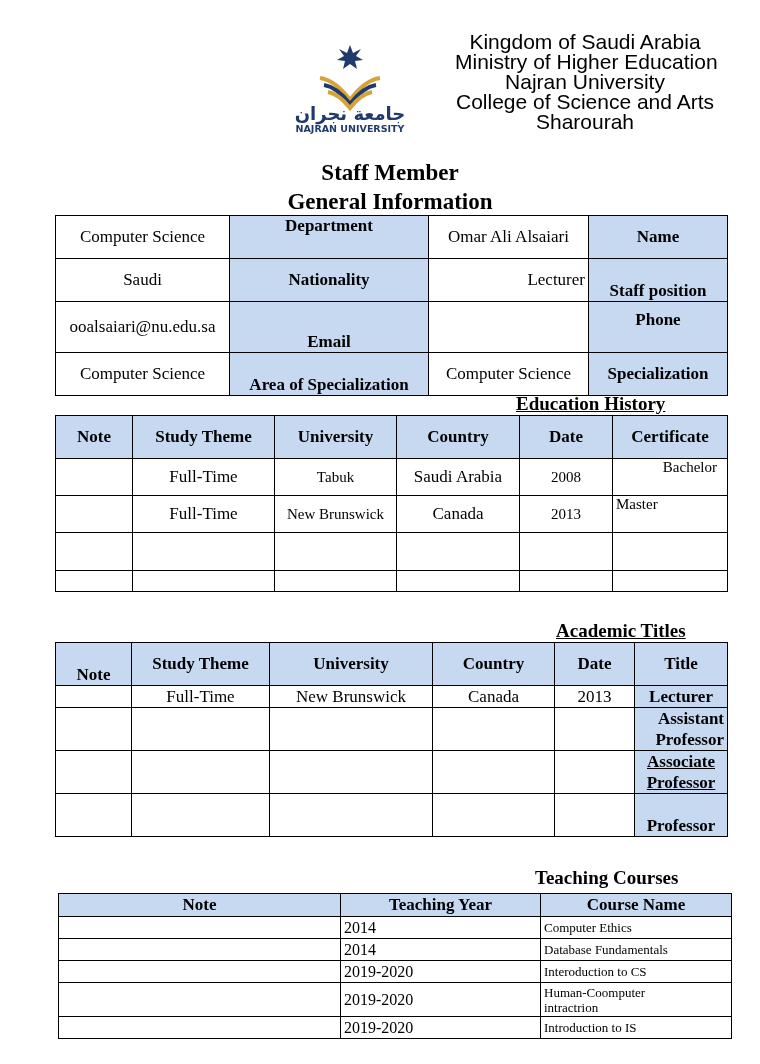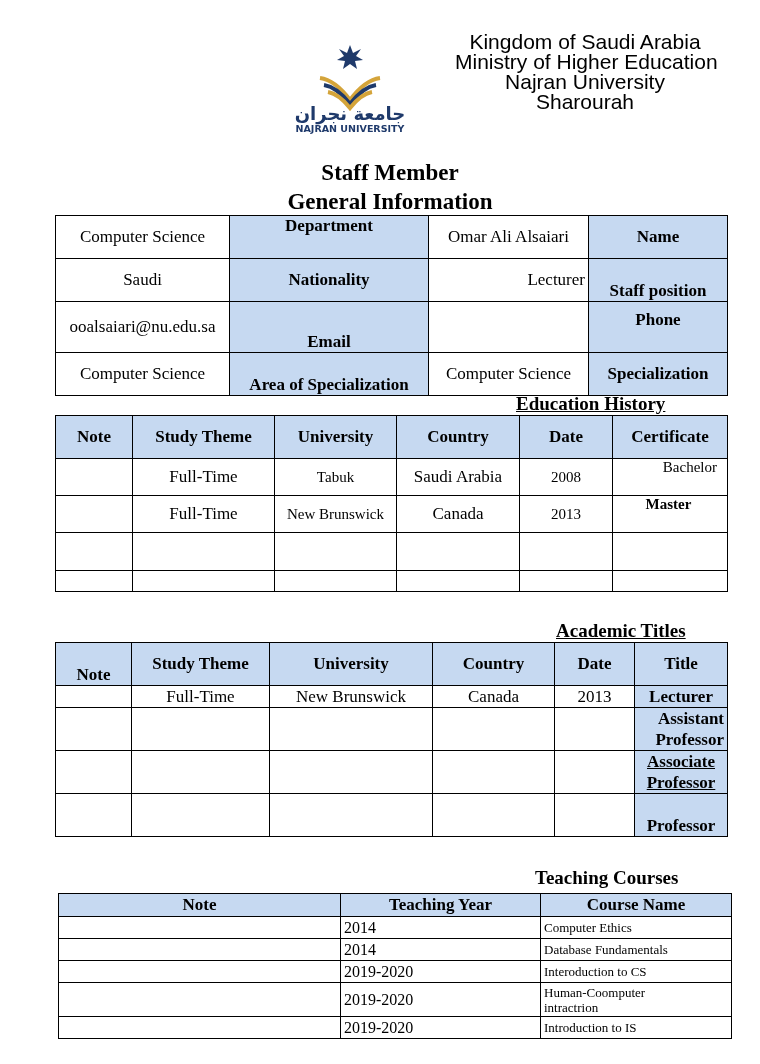--- a/index.html
+++ b/index.html
@@ -35,20 +35,21 @@
     <path d="M38 52 Q49 54 60 68 Q71 54 82 52" stroke="#d4a43a" stroke-width="4" fill="none"></path>
     <text x="60" y="80" text-anchor="middle" font-family="DejaVu Sans, sans-serif" font-size="18" font-weight="bold" fill="#1f3a6b">جامعة نجران</text>
     <text x="60" y="92" text-anchor="middle" font-family="DejaVu Sans, sans-serif" font-size="9.5" font-weight="bold" fill="#1f3a6b">NAJRAN UNIVERSITY</text>
   </svg>
 </div>
 
 <div class="abs inst">
   <div>Kingdom of Saudi Arabia</div>
   <div>Ministry of Higher Education</div>
   <div>Najran University</div>
+  <div>College of Science and Arts</div>
   <div>Sharourah</div>
 </div>
 
 <div class="abs doc-title" style="top:158px;">Staff Member</div>
 <div class="abs doc-title" style="top:187px;">General Information</div>
 
 <table class="gi" style="left:55px; top:215px; width:672px;">
   <colgroup>
       <col style="width:174px">
       <col style="width:199px">
@@ -109,21 +110,21 @@
     <td>Saudi Arabia</td>
     <td class="small">2008</td>
     <td class="small" style="text-align:right; vertical-align:top; padding-right:10px;">Bachelor</td>
   </tr>
   <tr style="height:37px;">
     <td></td>
     <td>Full-Time</td>
     <td class="small">New Brunswick</td>
     <td>Canada</td>
     <td class="small">2013</td>
-    <td class="small" style="text-align:center; vertical-align:top; padding-right:6px;font-weight:bold;">Master</td>
+    <td class="small" style="text-align:left; vertical-align:top; padding-right:6px;">Master</td>
   </tr>
   <tr style="height:38px;">
     <td></td>
         <td></td>
         <td></td>
         <td></td>
         <td></td>
         <td></td>
   </tr>
   <tr style="height:21px;">

